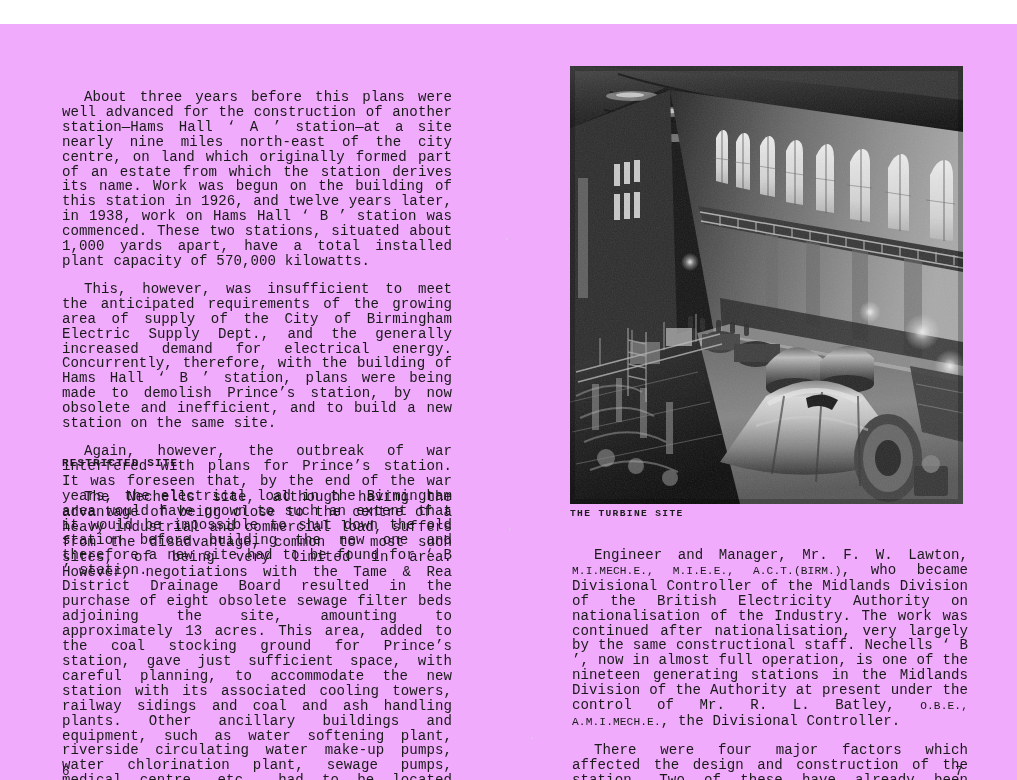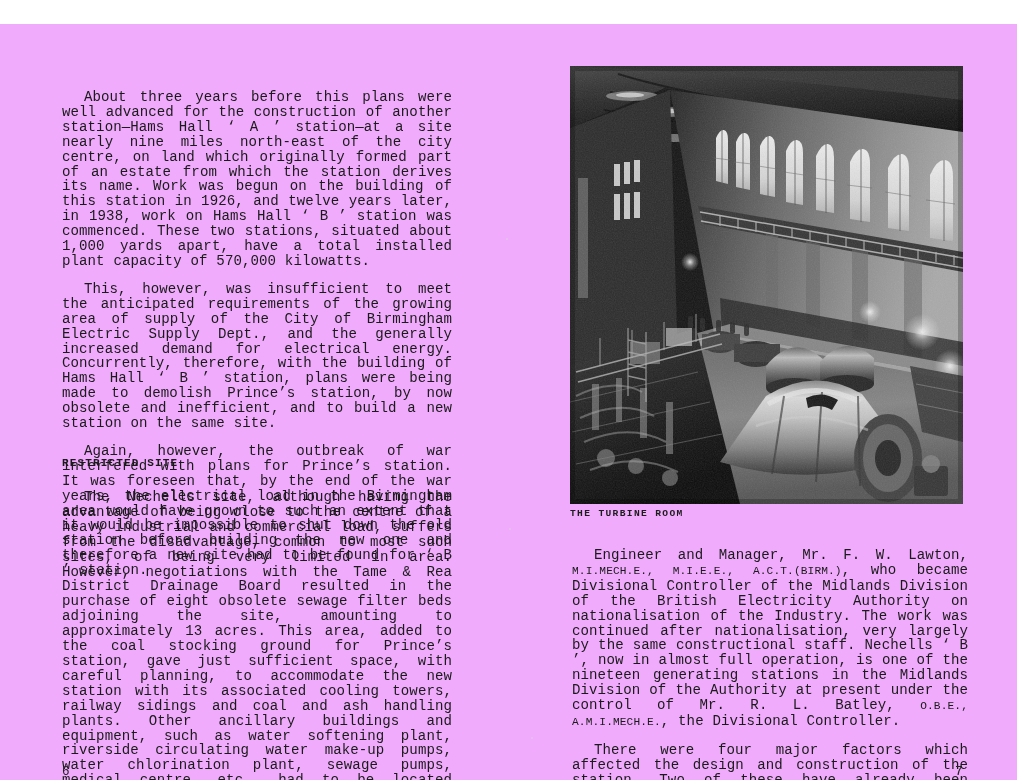--- a/index.html
+++ b/index.html
@@ -415,21 +415,21 @@
             <path d="M348,338 L393,347"></path>
         </g>
 
         <rect x="0" y="0" width="393" height="438" fill="#000000" opacity="0.06"></rect>
         <rect x="0" y="0" width="393" height="438" filter="url(#grain)" opacity="0.9"></rect>
 
         <rect x="0" y="0" width="393" height="438" fill="none" stroke="#000000" stroke-width="10" opacity="0.22"></rect>
       </svg>
     </div>
 
-    <div class="photo-caption">THE TURBINE ROOM</div>
+    <div class="photo-caption">THE TURBINE SITE</div>
 
     <div class="col-right">
       <p class="body-text">
         <span>Engineer and Manager, Mr. F. W. Lawton, </span><span class="sc">M.I.MECH.E., M.I.E.E., A.C.T.(BIRM.)</span><span>, who became Divisional Controller of the Midlands Division of the British Electricity Authority on nationalisation of the Industry.   The work was continued after nationalisation, very largely by the same constructional staff.   Nechells ‘ B ’, now in almost full operation, is one of the nineteen generating stations in the Midlands Division of the Authority at present under the control of Mr. R. L. Batley, </span><span class="sc">O.B.E., A.M.I.MECH.E.</span><span>, the Divisional Controller.</span>
       </p>
       <p class="body-text">There were four major factors which affected the design and construction of the station.   Two of these have already been mentioned; one, the limitations imposed by the shape and area of the site, and the other the proximity of a heavy industrial load.   The third factor was the necessity of maintaining output from</p>
     </div>
 
     <div class="folio folio-right">7</div>
   </div>

